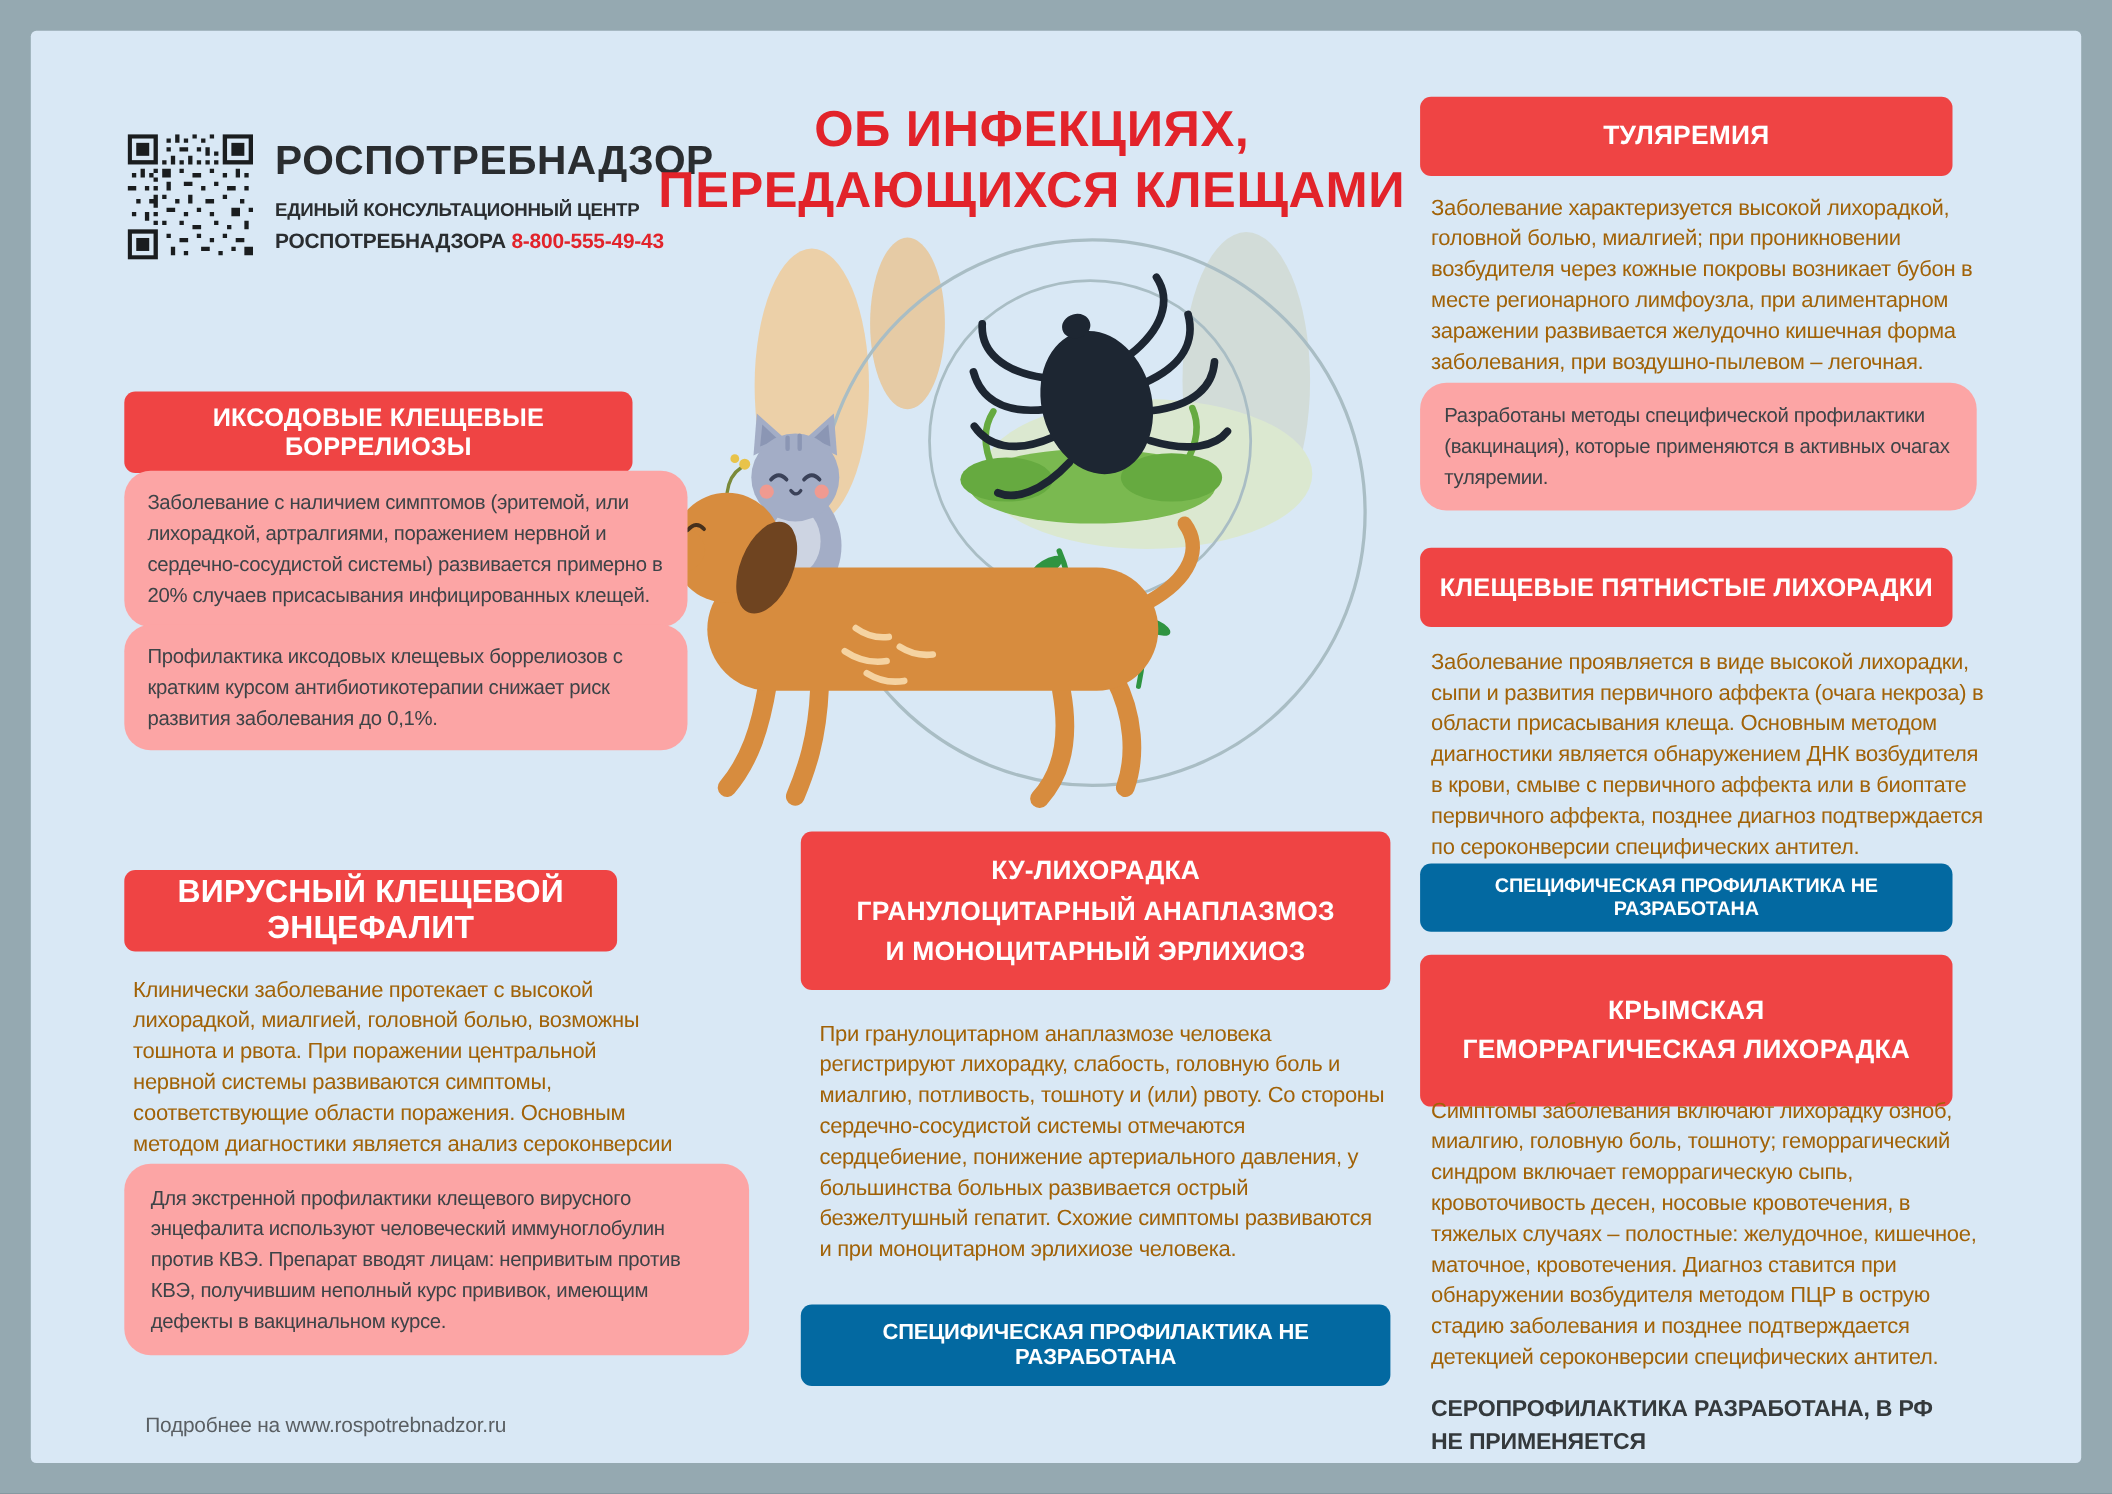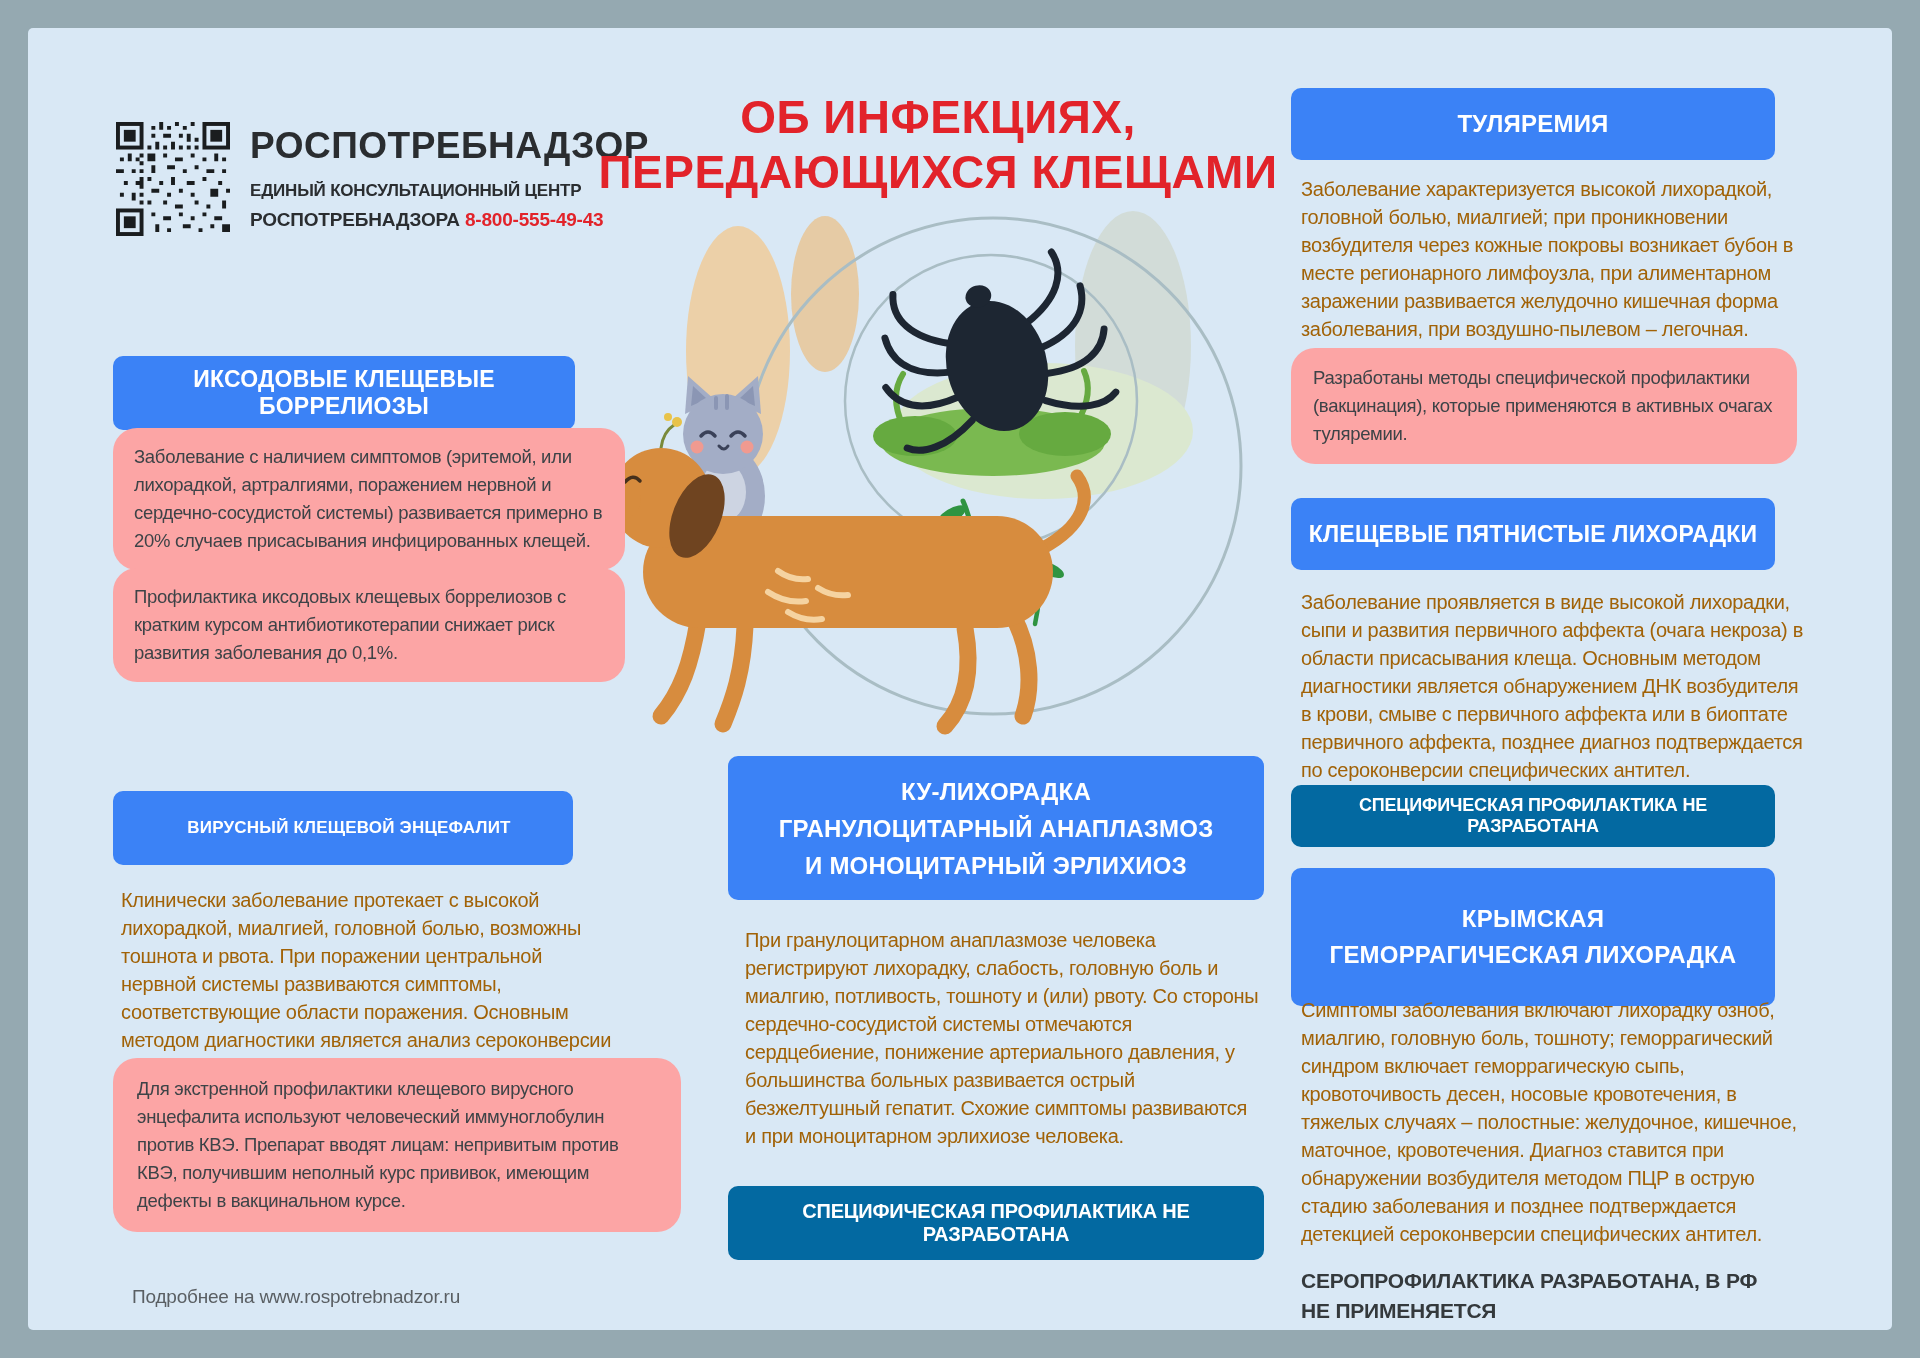--- a/index.html
+++ b/index.html
@@ -1,21 +1,21 @@
 <!DOCTYPE html>
 <html><head>
 <meta charset="utf-8">
 <style>
   html,body{margin:0;padding:0;background:#6b7e86;}
   .stage{position:relative;width:1920px;height:1358px;background:#95a9b1;
          font-family:"Liberation Sans","DejaVu Sans",sans-serif;overflow:hidden;}
   .inner{position:absolute;left:28px;top:28px;width:1864px;height:1302px;
          background:#d9e8f5;border-radius:5px;}
   .abs{position:absolute;}
-  .hbar{position:absolute;background:#3b82f6;border-radius:10px;color:#ffffff;
+  .hbar{position:absolute;background:#ef4444;border-radius:10px;color:#ffffff;
         font-weight:700;display:flex;flex-direction:column;align-items:center;
         justify-content:center;text-align:center;letter-spacing:0.2px;}
   .banner{position:absolute;background:#0369a1;border-radius:10px;color:#ffffff;
         font-weight:700;display:flex;align-items:center;justify-content:center;
         text-align:center;letter-spacing:-0.2px;}
   .card{position:absolute;background:#fca5a5;border-radius:24px;color:#3d4347;
         font-size:18.5px;line-height:28px;letter-spacing:-0.3px;}
   .para{position:absolute;color:#a16207;font-size:20px;line-height:28px;
         letter-spacing:-0.3px;}
 
@@ -26,21 +26,21 @@
   #logo-sub2 .phone{color:#e2232a;}
 
   #title{left:555px;top:62px;width:710px;text-align:center;color:#e2232a;
          font-weight:700;font-size:46px;line-height:55px;letter-spacing:0.5px;}
 
   #scene{left:545px;top:148px;}
 
   #bar-borr{left:85px;top:328px;width:462px;height:74px;font-size:23px;}
   #card-borr1{left:85px;top:400px;width:470px;padding:15px 21px;}
   #card-borr2{left:85px;top:540px;width:470px;padding:15px 21px;}
-  #bar-enc{left:85px;top:763px;width:448px;height:74px;font-size:17px;padding-left:12px;}
+  #bar-enc{left:85px;top:763px;width:448px;height:74px;font-size:29px;}
   #para-enc{left:93px;top:858px;width:500px;}
   #card-enc{left:85px;top:1030px;width:520px;padding:17px 24px;}
   #footer{left:104px;top:1258px;font-size:19px;color:#5a5f63;letter-spacing:-0.2px;}
 
   #bar-q{left:700px;top:728px;width:536px;height:144px;font-size:24px;line-height:37px;}
   #para-q{left:717px;top:898px;width:515px;}
   #banner-q{left:700px;top:1158px;width:536px;height:74px;font-size:20px;}
 
   #bar-tul{left:1263px;top:60px;width:484px;height:72px;font-size:24px;}
   #para-tul{left:1273px;top:147px;width:508px;}

